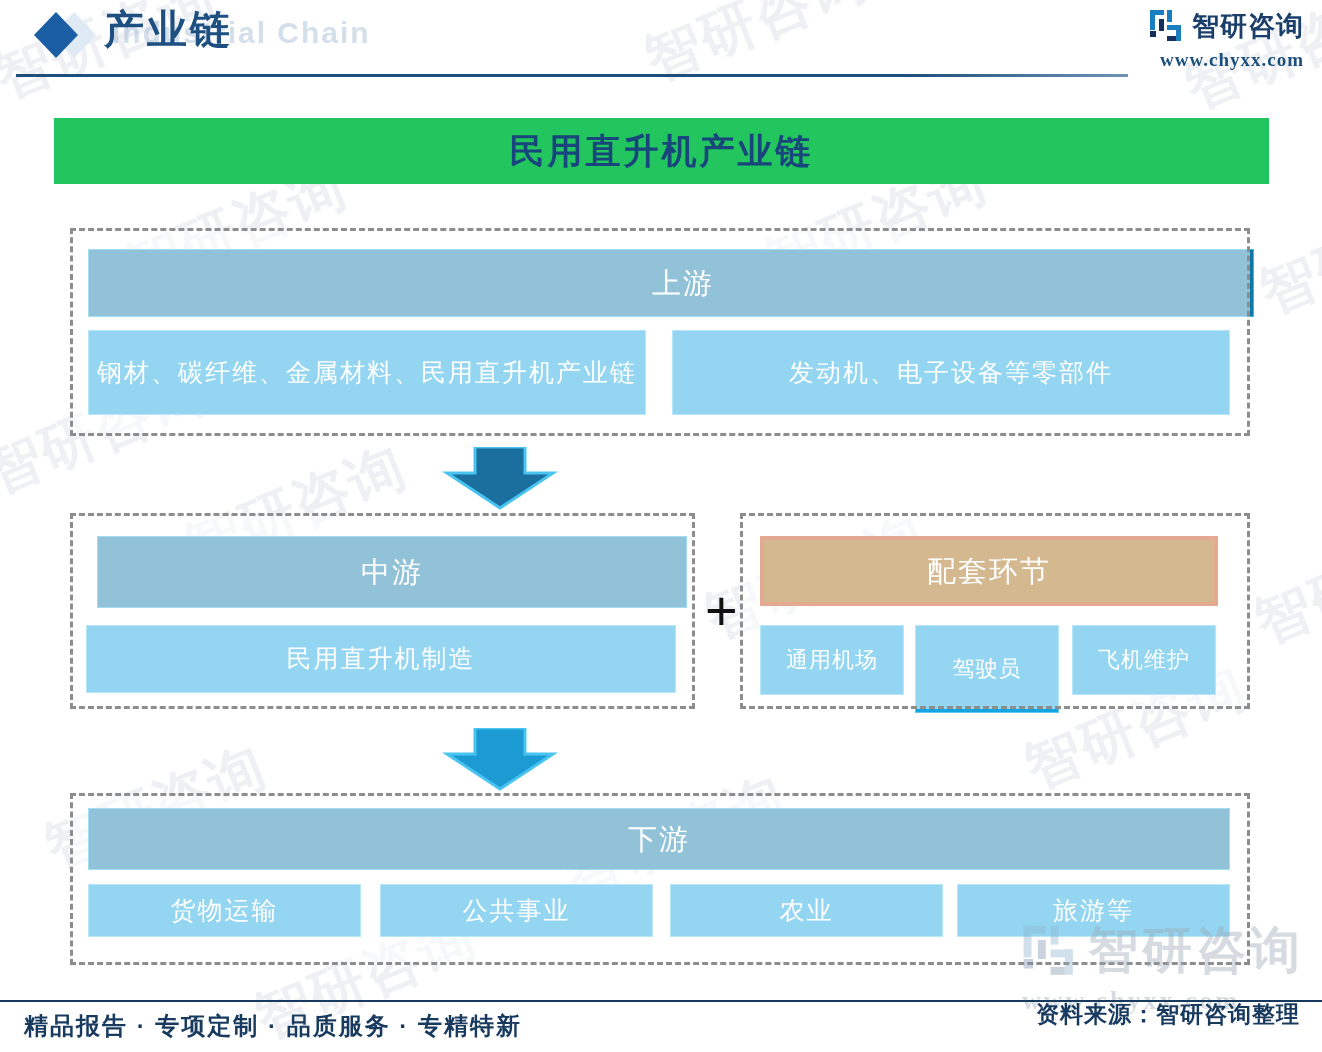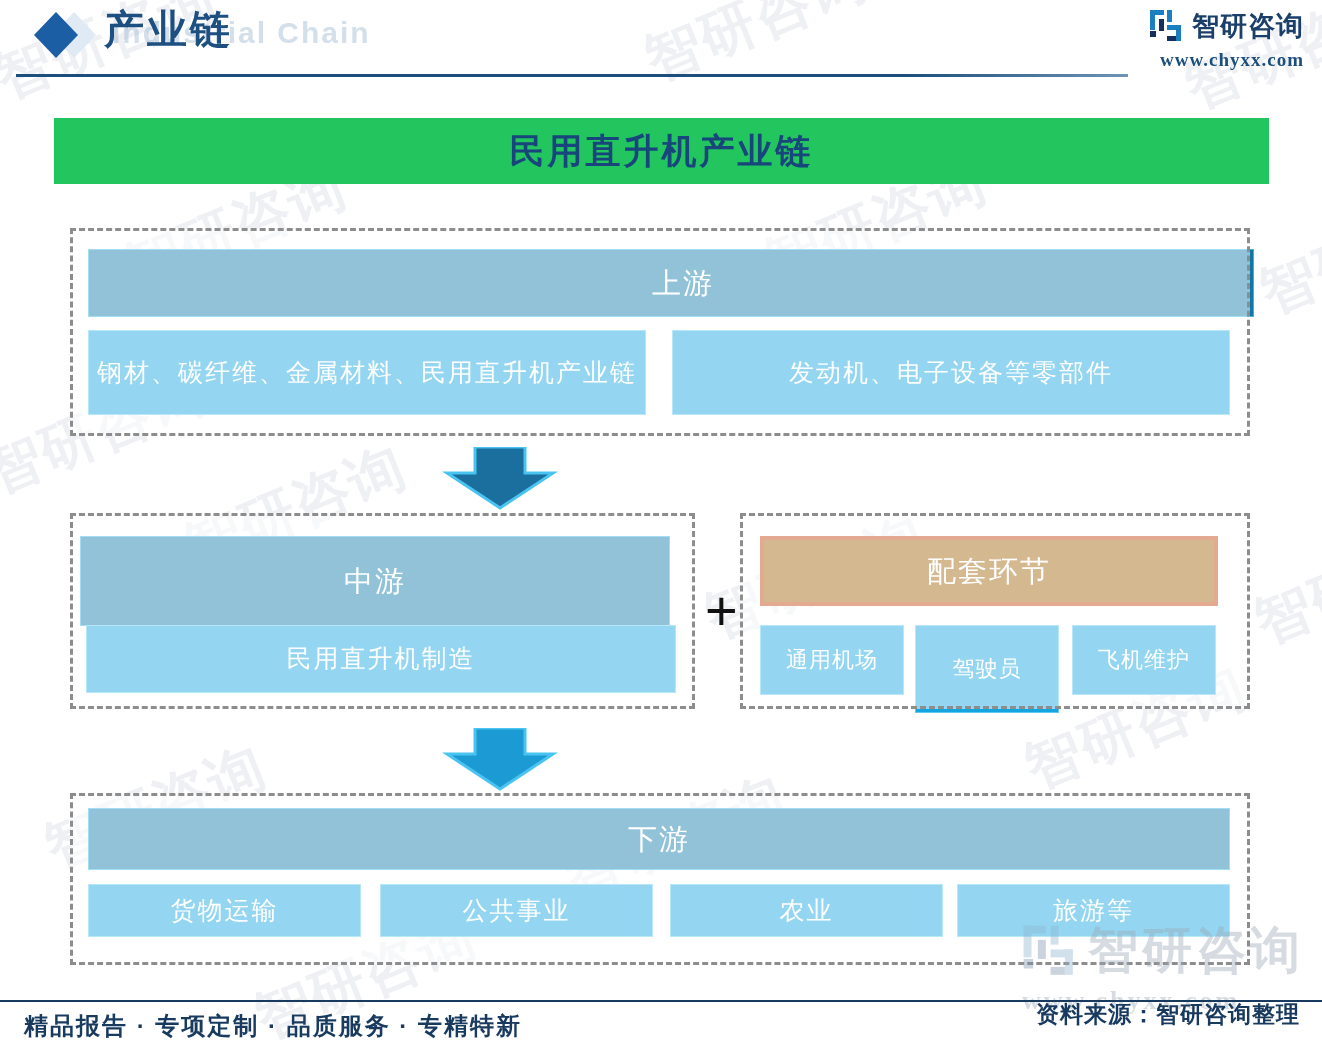--- a/index.html
+++ b/index.html
@@ -302,21 +302,21 @@
 <div class="bar bar-light" style="left:672px; top:330px; width:558px; height:85px;">发动机、电子设备等零部件</div>
 
 <div class="arrow" style="left:441px; top:447px; width:118px; height:63px;">
   <svg width="118" height="63" viewBox="0 0 118 63">
     <polygon points="34,0 84,0 84,26 112,26 59,61 6,26 34,26" fill="#1b6f9e" stroke="#49c4f0" stroke-width="3"></polygon>
   </svg>
 </div>
 
 <div class="dash-box" style="left:70px; top:513px; width:625px; height:196px;">
 </div>
-<div class="bar bar-dark" style="left:80px; top:536px; width:590px; height:90px;">中游</div>
+<div class="bar bar-dark" style="left:97px; top:536px; width:590px; height:72px;">中游</div>
 <div class="bar bar-light" style="left:86px; top:625px; width:590px; height:68px;">民用直升机制造</div>
 
 <div class="plus" style="left:705px; top:583px;">+</div>
 
 <div class="dash-box" style="left:740px; top:513px; width:510px; height:196px;">
 </div>
 <div class="bar bar-teal" style="left:760px; top:536px; width:458px; height:70px;">配套环节</div>
 <div class="bar bar-light small" style="left:760px; top:625px; width:144px; height:70px;">通用机场</div>
 <div class="bar bar-light small" style="left:915px; top:625px; width:144px; height:88px;">驾驶员</div>
 <div class="bar bar-light small" style="left:1072px; top:625px; width:144px; height:70px;">飞机维护</div>

